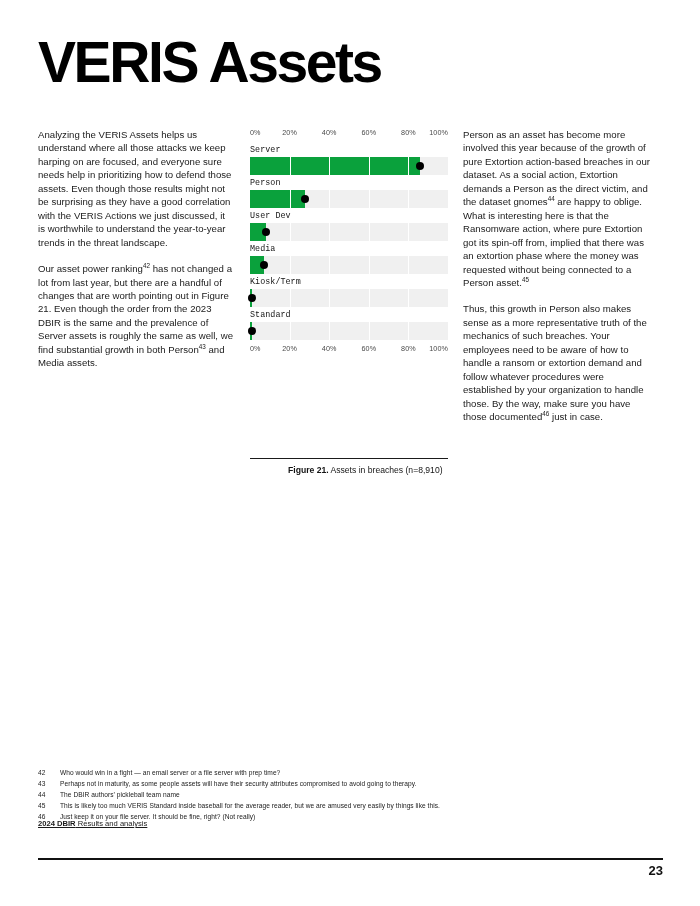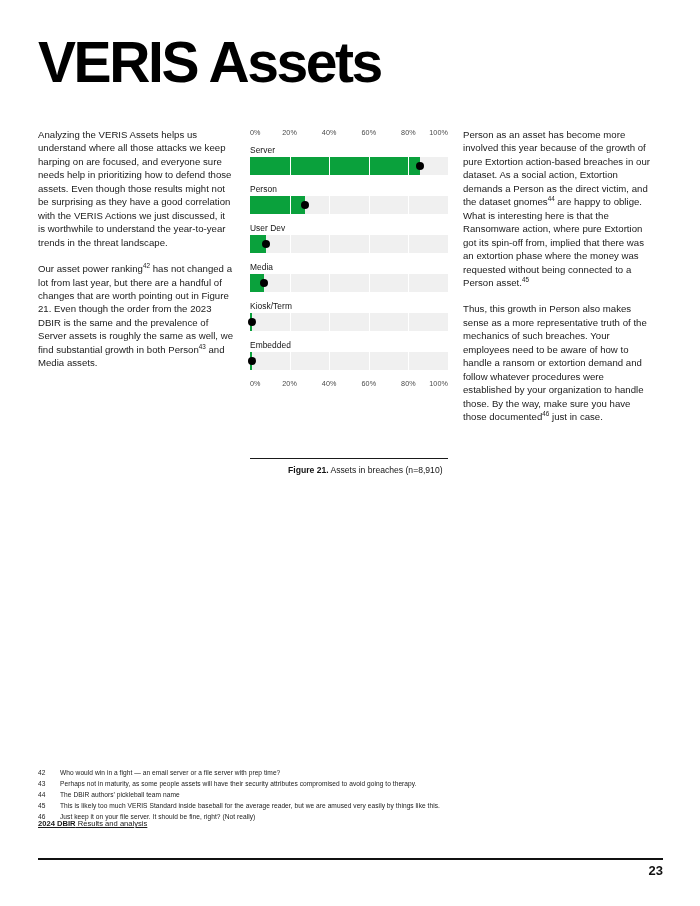--- a/index.html
+++ b/index.html
@@ -66,21 +66,21 @@
   .axis-row.bottom { margin-bottom: 0; margin-top: 4px; }
   .axis-tick {
     position: absolute;
     top: 0;
     font-size: 7.2px;
     color: #4a4a4a;
     letter-spacing: 0.1px;
     white-space: nowrap;
   }
   .plot { position: relative; }
-  .bar-group { margin-bottom: 9px; }
+  .bar-group { margin-bottom: 3px; font-family: Liberation Mono, monospace; }
   .bar-label {
     font-size: 8.4px;
     color: #141414;
     margin-bottom: 2px;
     letter-spacing: 0.05px;
     white-space: nowrap;
   }
   .track {
     position: relative;
     height: 18px;
@@ -257,21 +257,21 @@
           <div class="track">
             <div class="bar-fill" style="width: 1%; background: rgb(10, 161, 60);"></div>
             <div class="gridline" style="left: 20%;"></div>
             <div class="gridline" style="left: 40%;"></div>
             <div class="gridline" style="left: 60%;"></div>
             <div class="gridline" style="left: 80%;"></div>
             <div class="dot" style="left: 1%; background: rgb(0, 0, 0);"></div>
           </div>
         </div>
         <div class="bar-group">
-          <div class="bar-label">Embedded</div>
+          <div class="bar-label">Standard</div>
           <div class="track">
             <div class="bar-fill" style="width: 1%; background: rgb(10, 161, 60);"></div>
             <div class="gridline" style="left: 20%;"></div>
             <div class="gridline" style="left: 40%;"></div>
             <div class="gridline" style="left: 60%;"></div>
             <div class="gridline" style="left: 80%;"></div>
             <div class="dot" style="left: 1%; background: rgb(0, 0, 0);"></div>
           </div>
         </div>
       </div>

